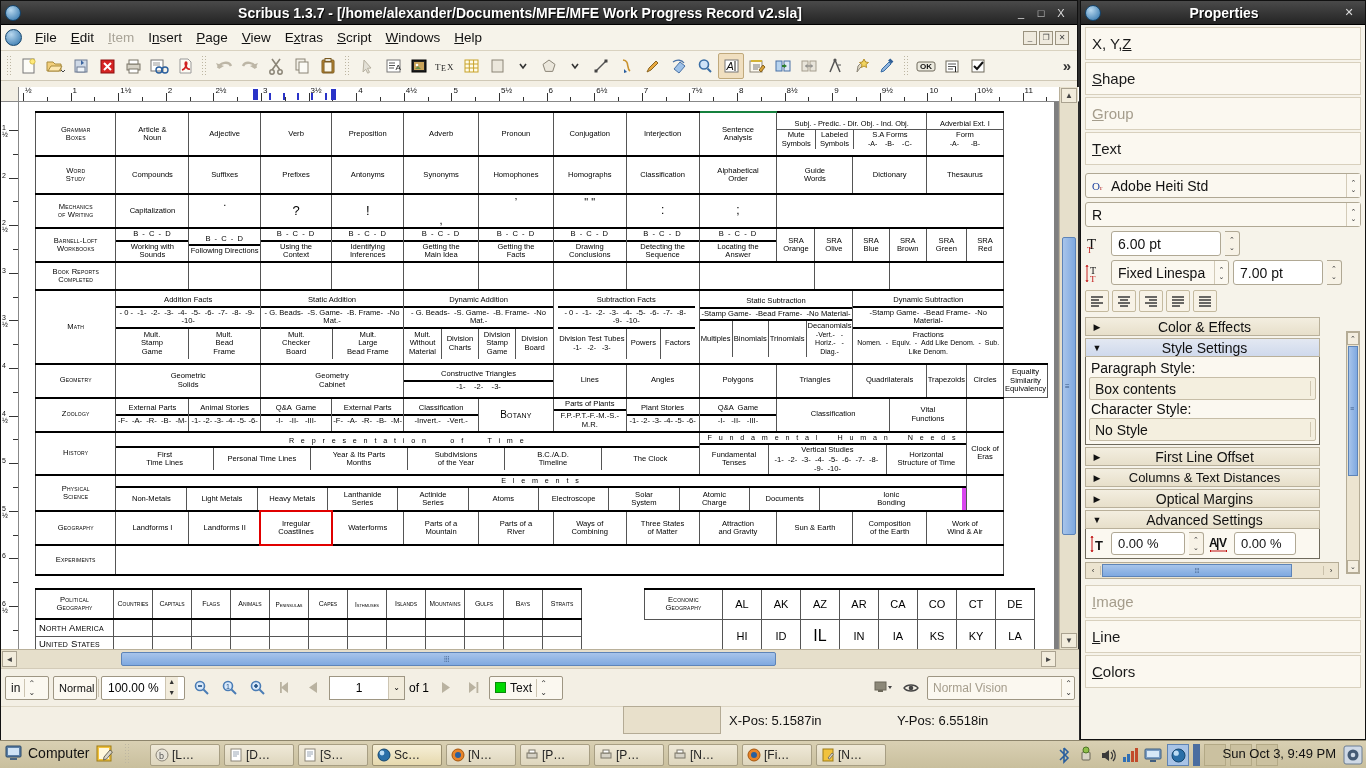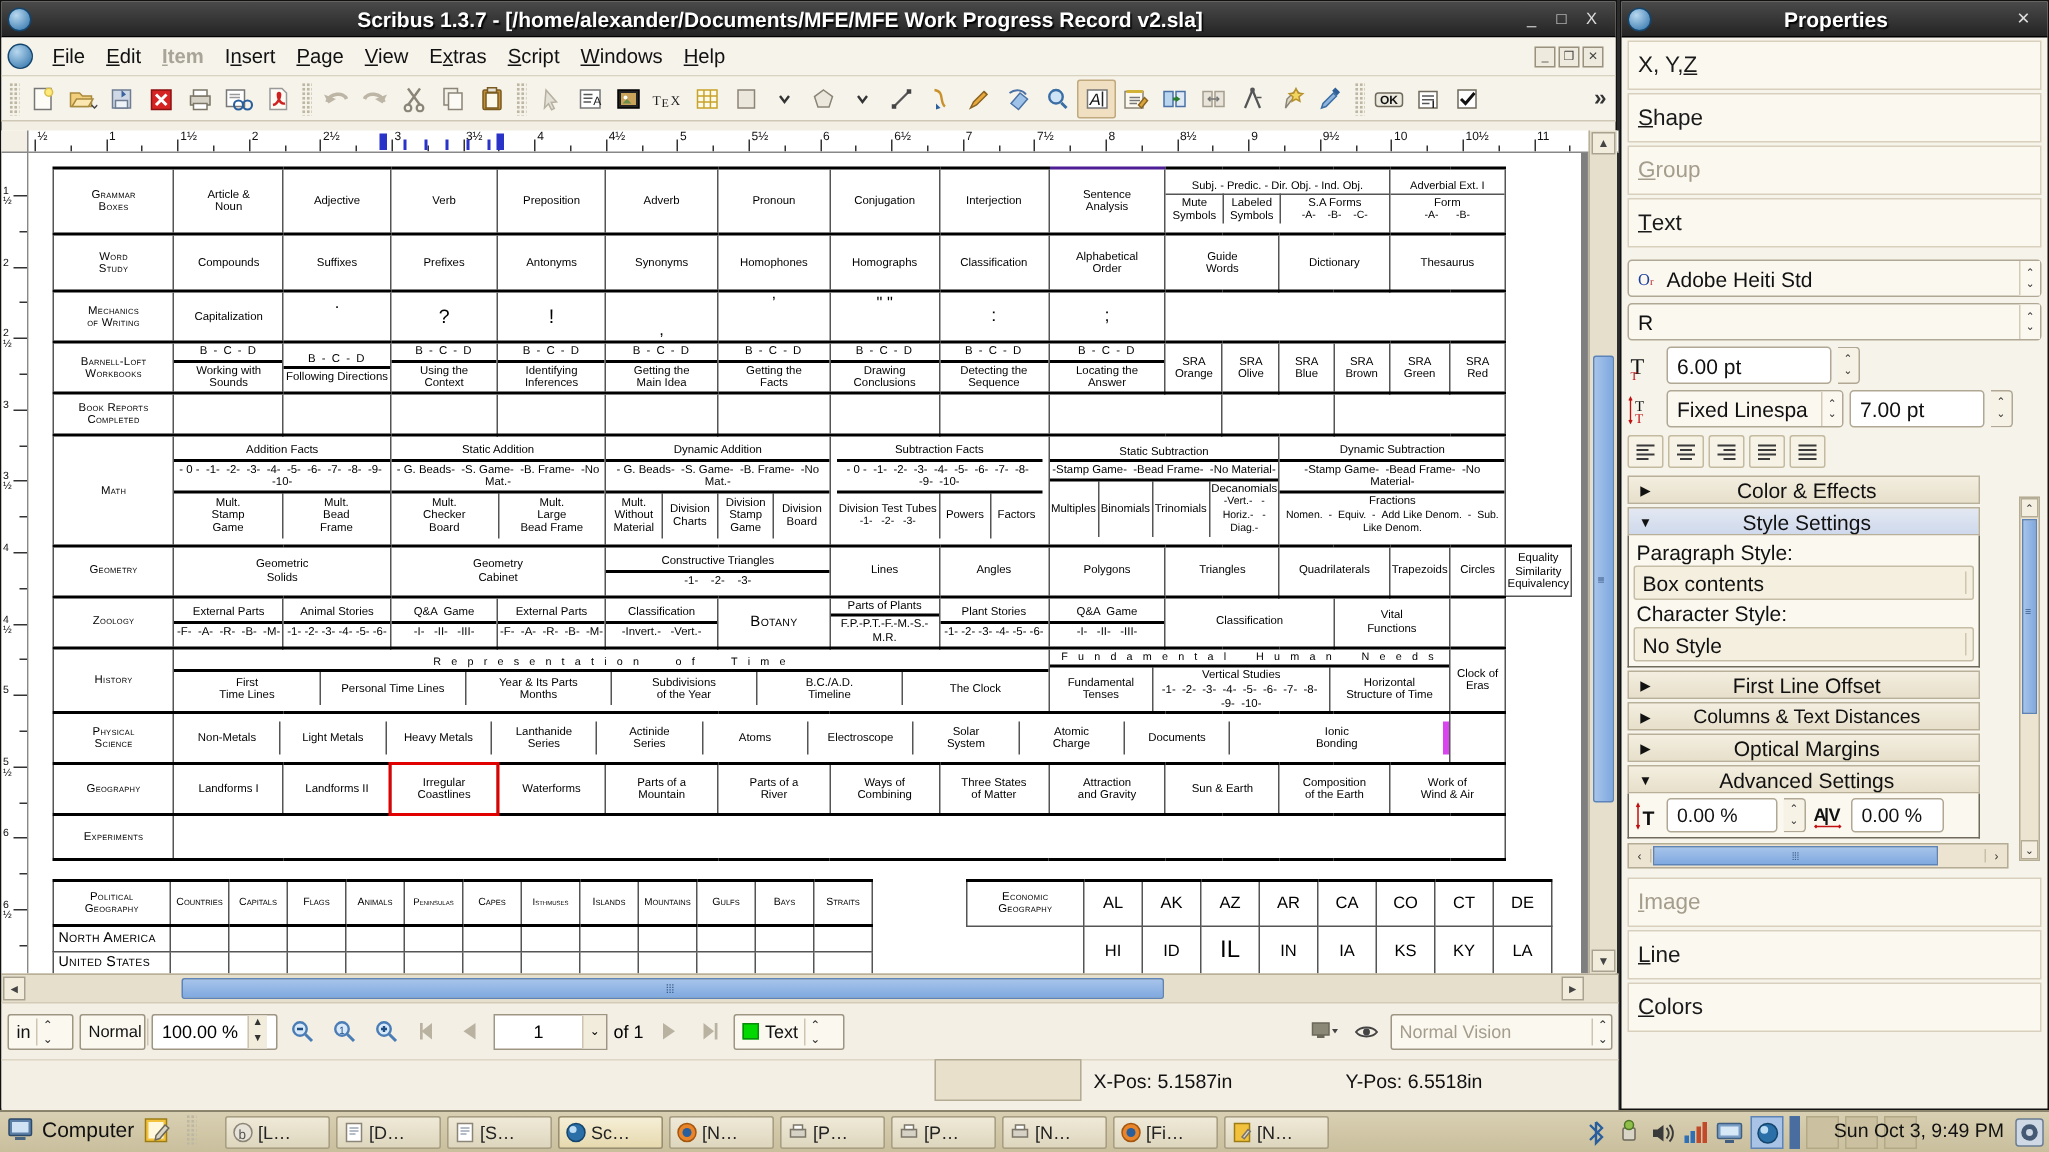--- a/index.html
+++ b/index.html
@@ -25,21 +25,21 @@
     text-shadow:1px 1px 1px #000; white-space:nowrap; overflow:hidden; }
   .titlebar .tb-btns { display:flex; gap:8px; margin-right:6px; color:#ddd; font-size:11px; }
   .titlebar .tb-btns span { cursor:default; width:12px; text-align:center; }
 
   .menubar { height:26px; background:#f6f3ea; display:flex; align-items:center;
     padding:0 4px; border-bottom:1px solid #d9d2c0; }
   .menubar .mb-icon { width:17px; height:17px; border-radius:50%;
     background:radial-gradient(circle at 35% 30%, #b8d8ef, #2a6fa8);
     border:1px solid #14456d; margin-right:6px; flex:none;}
   .menu-item { padding:2px 7px; font-size:13.5px; color:#111; }
-  .menu-item.disabled { color:#a9a498;font-weight:bold; }
+  .menu-item.disabled { color:#a9a498; }
   .menu-item u { text-decoration:underline; }
   .mdi-btns { margin-left:auto; display:flex; gap:2px; padding-right:4px; }
   .mdi-btns i { width:14px; height:14px; border:1px solid #9a927f; background:#efeade;
      display:inline-block; font-style:normal; font-size:8px; line-height:12px;
      text-align:center; color:#444; }
 
   .toolbar { height:30px; background:#f6f3ea; display:flex; align-items:center;
     border-bottom:1px solid #cfc8b6; padding-left:2px; }
   .grip { width:7px; height:22px; margin:0 3px;
     background-image:radial-gradient(#bdb6a2 40%, transparent 41%);
@@ -615,21 +615,21 @@
                 <tr>
             <td class="rowhdr" rowspan="1" style="border-top:2px solid #000">Grammar<br>Boxes</td>
             <td style="border-top:2px solid #000;height:44px">Article &amp;<br>Noun</td>
             <td style="border-top:2px solid #000">Adjective</td>
             <td style="border-top:2px solid #000">Verb</td>
             <td style="border-top:2px solid #000">Preposition</td>
             <td style="border-top:2px solid #000">Adverb</td>
             <td style="border-top:2px solid #000">Pronoun</td>
             <td style="border-top:2px solid #000">Conjugation</td>
             <td style="border-top:2px solid #000">Interjection</td>
-            <td style="border-top:2px solid #4c1d95">Sentence<br>Analysis</td>
+            <td style="border-top:2px solid #15803d">Sentence<br>Analysis</td>
             <td colspan="4" style="border-top:2px solid #000;padding:0">
               <table class="innerT">
                       <tbody>
                         <tr class="nb-top">
                           <td colspan="3" style="font-size:7.4px">Subj. - Predic. - Dir. Obj. - Ind. Obj.</td>
                         </tr>
               <tr>
                           <td style="width:38px;border-bottom:none">Mute<br>Symbols</td>
                           <td style="width:38px;border-bottom:none">Labeled<br>Symbols</td>
                           <td style="border-bottom:none">S.A Forms<br><span class="tiny">-A-&nbsp;&nbsp;&nbsp;&nbsp;-B-&nbsp;&nbsp;&nbsp;&nbsp;-C-</span></td>
@@ -1157,20 +1157,23 @@
                     </table>
             </td>
             <td>Clock of<br>Eras</td>
           </tr>
 
           <tr class="thick">
             <td class="rowhdr">Physical<br>Science</td>
             <td colspan="14" style="padding:0;height:34px">
               <table class="innerT">
                       <tbody>
+                        <tr class="nb-top">
+                          <td class="spaced" style="font-size:7.2px">E l e m e n t s</td>
+                        </tr>
               <tr>
                           <td style="padding:0;border-bottom:none">
                             <table class="innerT">
                               <tbody>
                                 <tr class="nb-top">
                 <td style="width:8.3%;border-bottom:none;height:22px">Non-Metals</td>
                 <td style="width:8.3%;border-bottom:none">Light Metals</td>
                 <td style="width:8.3%;border-bottom:none">Heavy Metals</td>
                 <td style="width:8.3%;border-bottom:none">Lanthanide<br>Series</td>
                 <td style="width:8.3%;border-bottom:none">Actinide<br>Series</td>

